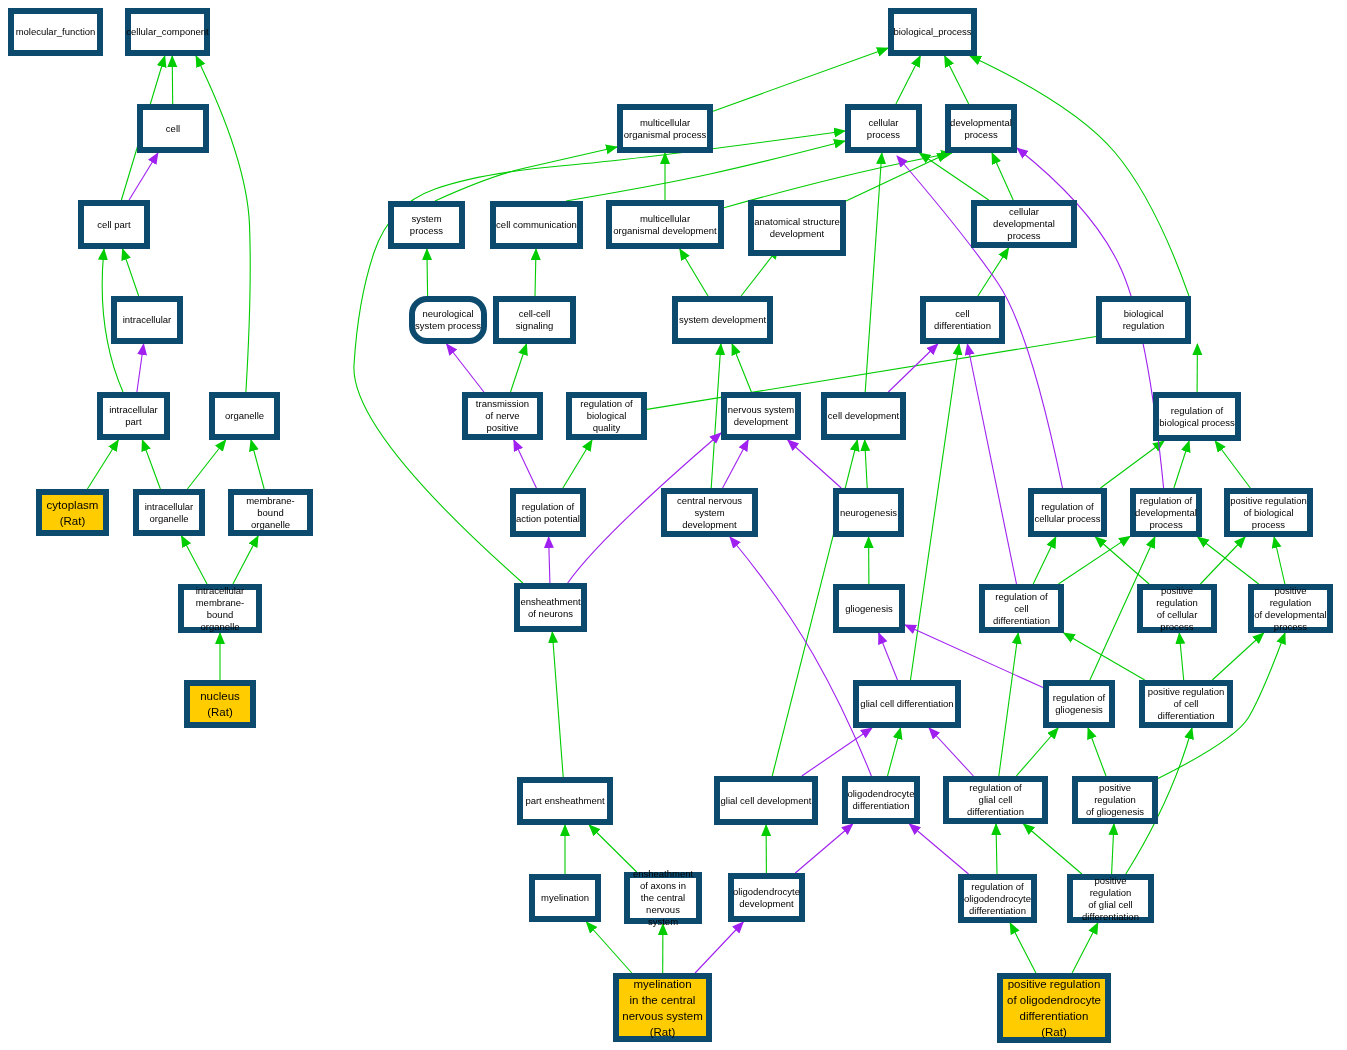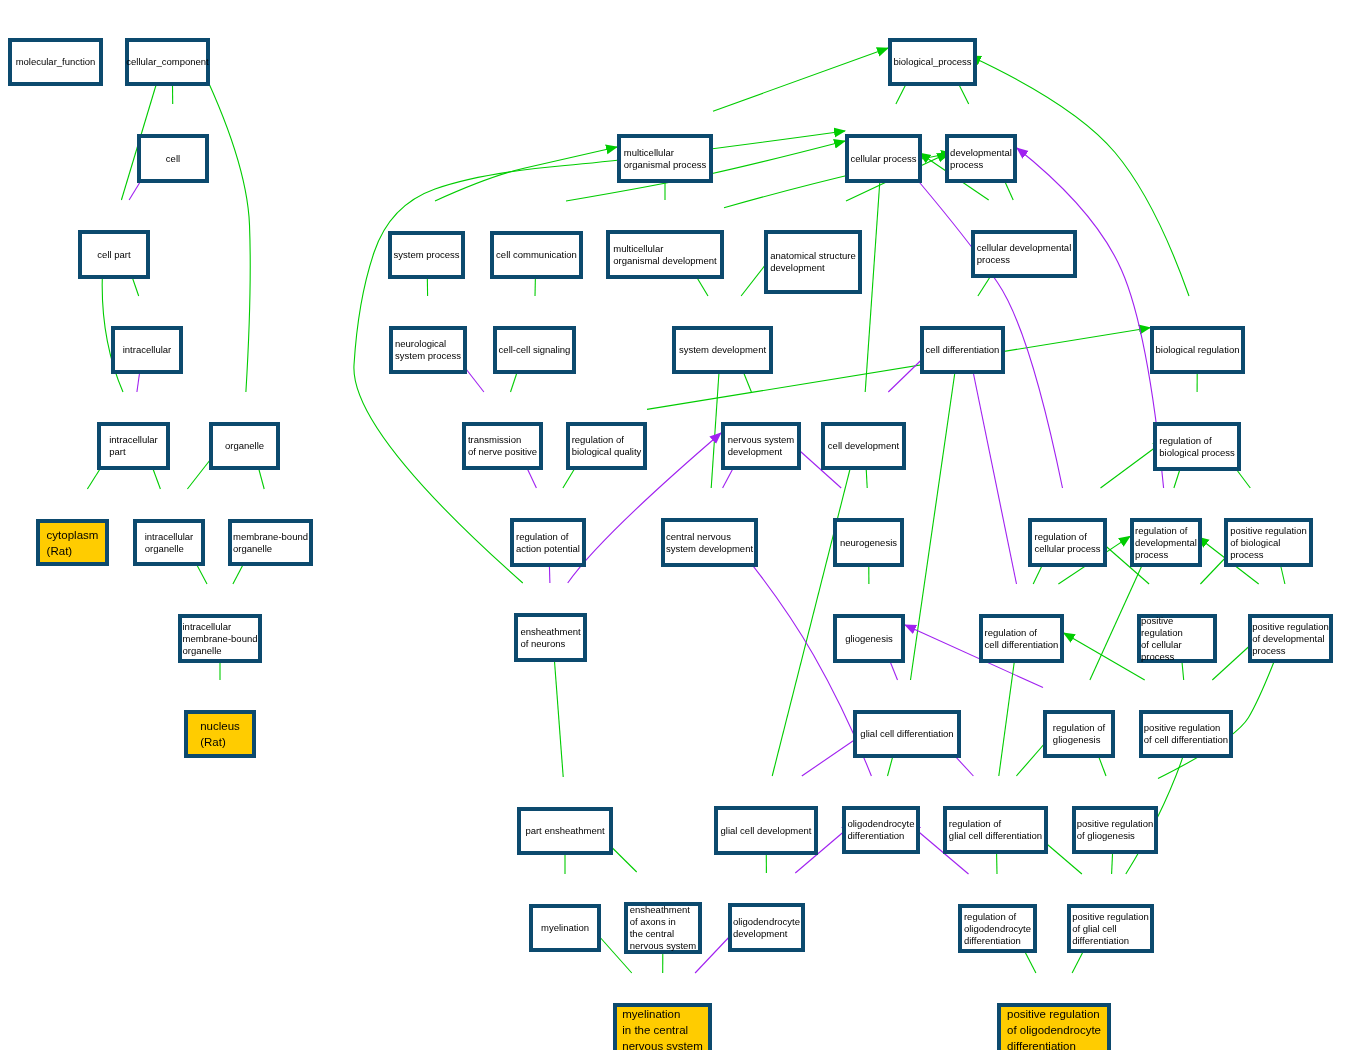--- a/index.html
+++ b/index.html
@@ -1,18 +1,18 @@
 <!DOCTYPE html>
 <html><head>
 <meta charset="utf-8">
 <style>
 html,body{margin:0;padding:0;background:#fff;}
 #canvas{position:relative;width:1347px;height:1050px;background:#fff;overflow:hidden;}
 #edges{position:absolute;left:0;top:0;z-index:1;}
-.node{position:absolute;z-index:2;background:#fff;border:4px solid #0c4a6e;display:flex;align-items:center;justify-content:center;font-family:"Liberation Sans",sans-serif;font-size:9.5px;line-height:12px;white-space:pre-line;color:#000;box-sizing:border-box;margin-top:30px;}
+.node{position:absolute;z-index:2;background:#fff;border:6px solid #0c4a6e;display:flex;align-items:center;justify-content:center;text-align:center;font-family:"Liberation Sans",sans-serif;font-size:9.5px;line-height:12px;white-space:pre-line;color:#000;box-sizing:border-box;}
 .node.hl{background:#ffcc00;font-size:11.5px;line-height:16px;}
 </style>
 </head>
 <body>
 
 <div id="canvas">
   <svg id="edges" width="1347" height="1050" xmlns="http://www.w3.org/2000/svg">
     <defs>
       <marker id="ah-g" markerUnits="userSpaceOnUse" markerWidth="14" markerHeight="12" refX="11" refY="5" orient="auto">
         <path d="M0,0 L12,5 L0,10 z" fill="#00cc00"></path>
@@ -134,30 +134,30 @@
     <div class="node" style="left: 888px; top: 8px; width: 89px; height: 48px;">biological_process</div>
     <div class="node" style="left: 617px; top: 104px; width: 96px; height: 49px;">multicellular
 organismal process</div>
     <div class="node" style="left: 845px; top: 104px; width: 77px; height: 49px;">cellular process</div>
     <div class="node" style="left: 945px; top: 104px; width: 72px; height: 49px;">developmental
 process</div>
     <div class="node" style="left: 388px; top: 201px; width: 77px; height: 48px;">system process</div>
     <div class="node" style="left: 490px; top: 201px; width: 93px; height: 48px;">cell communication</div>
     <div class="node" style="left: 606px; top: 200px; width: 118px; height: 49px;">multicellular
 organismal development</div>
-    <div class="node" style="left: 764px; top: 200px; width: 98px; height: 64px;">anatomical structure
+    <div class="node" style="left: 748px; top: 200px; width: 98px; height: 56px;">anatomical structure
 development</div>
     <div class="node" style="left: 971px; top: 200px; width: 106px; height: 48px;">cellular developmental
 process</div>
-    <div class="node" style="left: 389px; top: 296px; width: 78px; height: 48px;">neurological
+    <div class="node" style="left: 409px; top: 296px; width: 78px; height: 48px; border-radius: 18px;">neurological
 system process</div>
     <div class="node" style="left: 493px; top: 296px; width: 83px; height: 48px;">cell-cell signaling</div>
     <div class="node" style="left: 672px; top: 296px; width: 101px; height: 48px;">system development</div>
     <div class="node" style="left: 920px; top: 296px; width: 85px; height: 48px;">cell differentiation</div>
-    <div class="node" style="left: 1150px; top: 296px; width: 95px; height: 48px;">biological regulation</div>
+    <div class="node" style="left: 1096px; top: 296px; width: 95px; height: 48px;">biological regulation</div>
     <div class="node" style="left: 462px; top: 392px; width: 81px; height: 48px;">transmission
 of nerve positive</div>
     <div class="node" style="left: 566px; top: 392px; width: 81px; height: 48px;">regulation of
 biological quality</div>
     <div class="node" style="left: 721px; top: 392px; width: 80px; height: 48px;">nervous system
 development</div>
     <div class="node" style="left: 821px; top: 392px; width: 85px; height: 48px;">cell development</div>
     <div class="node" style="left: 1153px; top: 392px; width: 88px; height: 49px;">regulation of
 biological process</div>
     <div class="node" style="left: 510px; top: 488px; width: 76px; height: 49px;">regulation of

